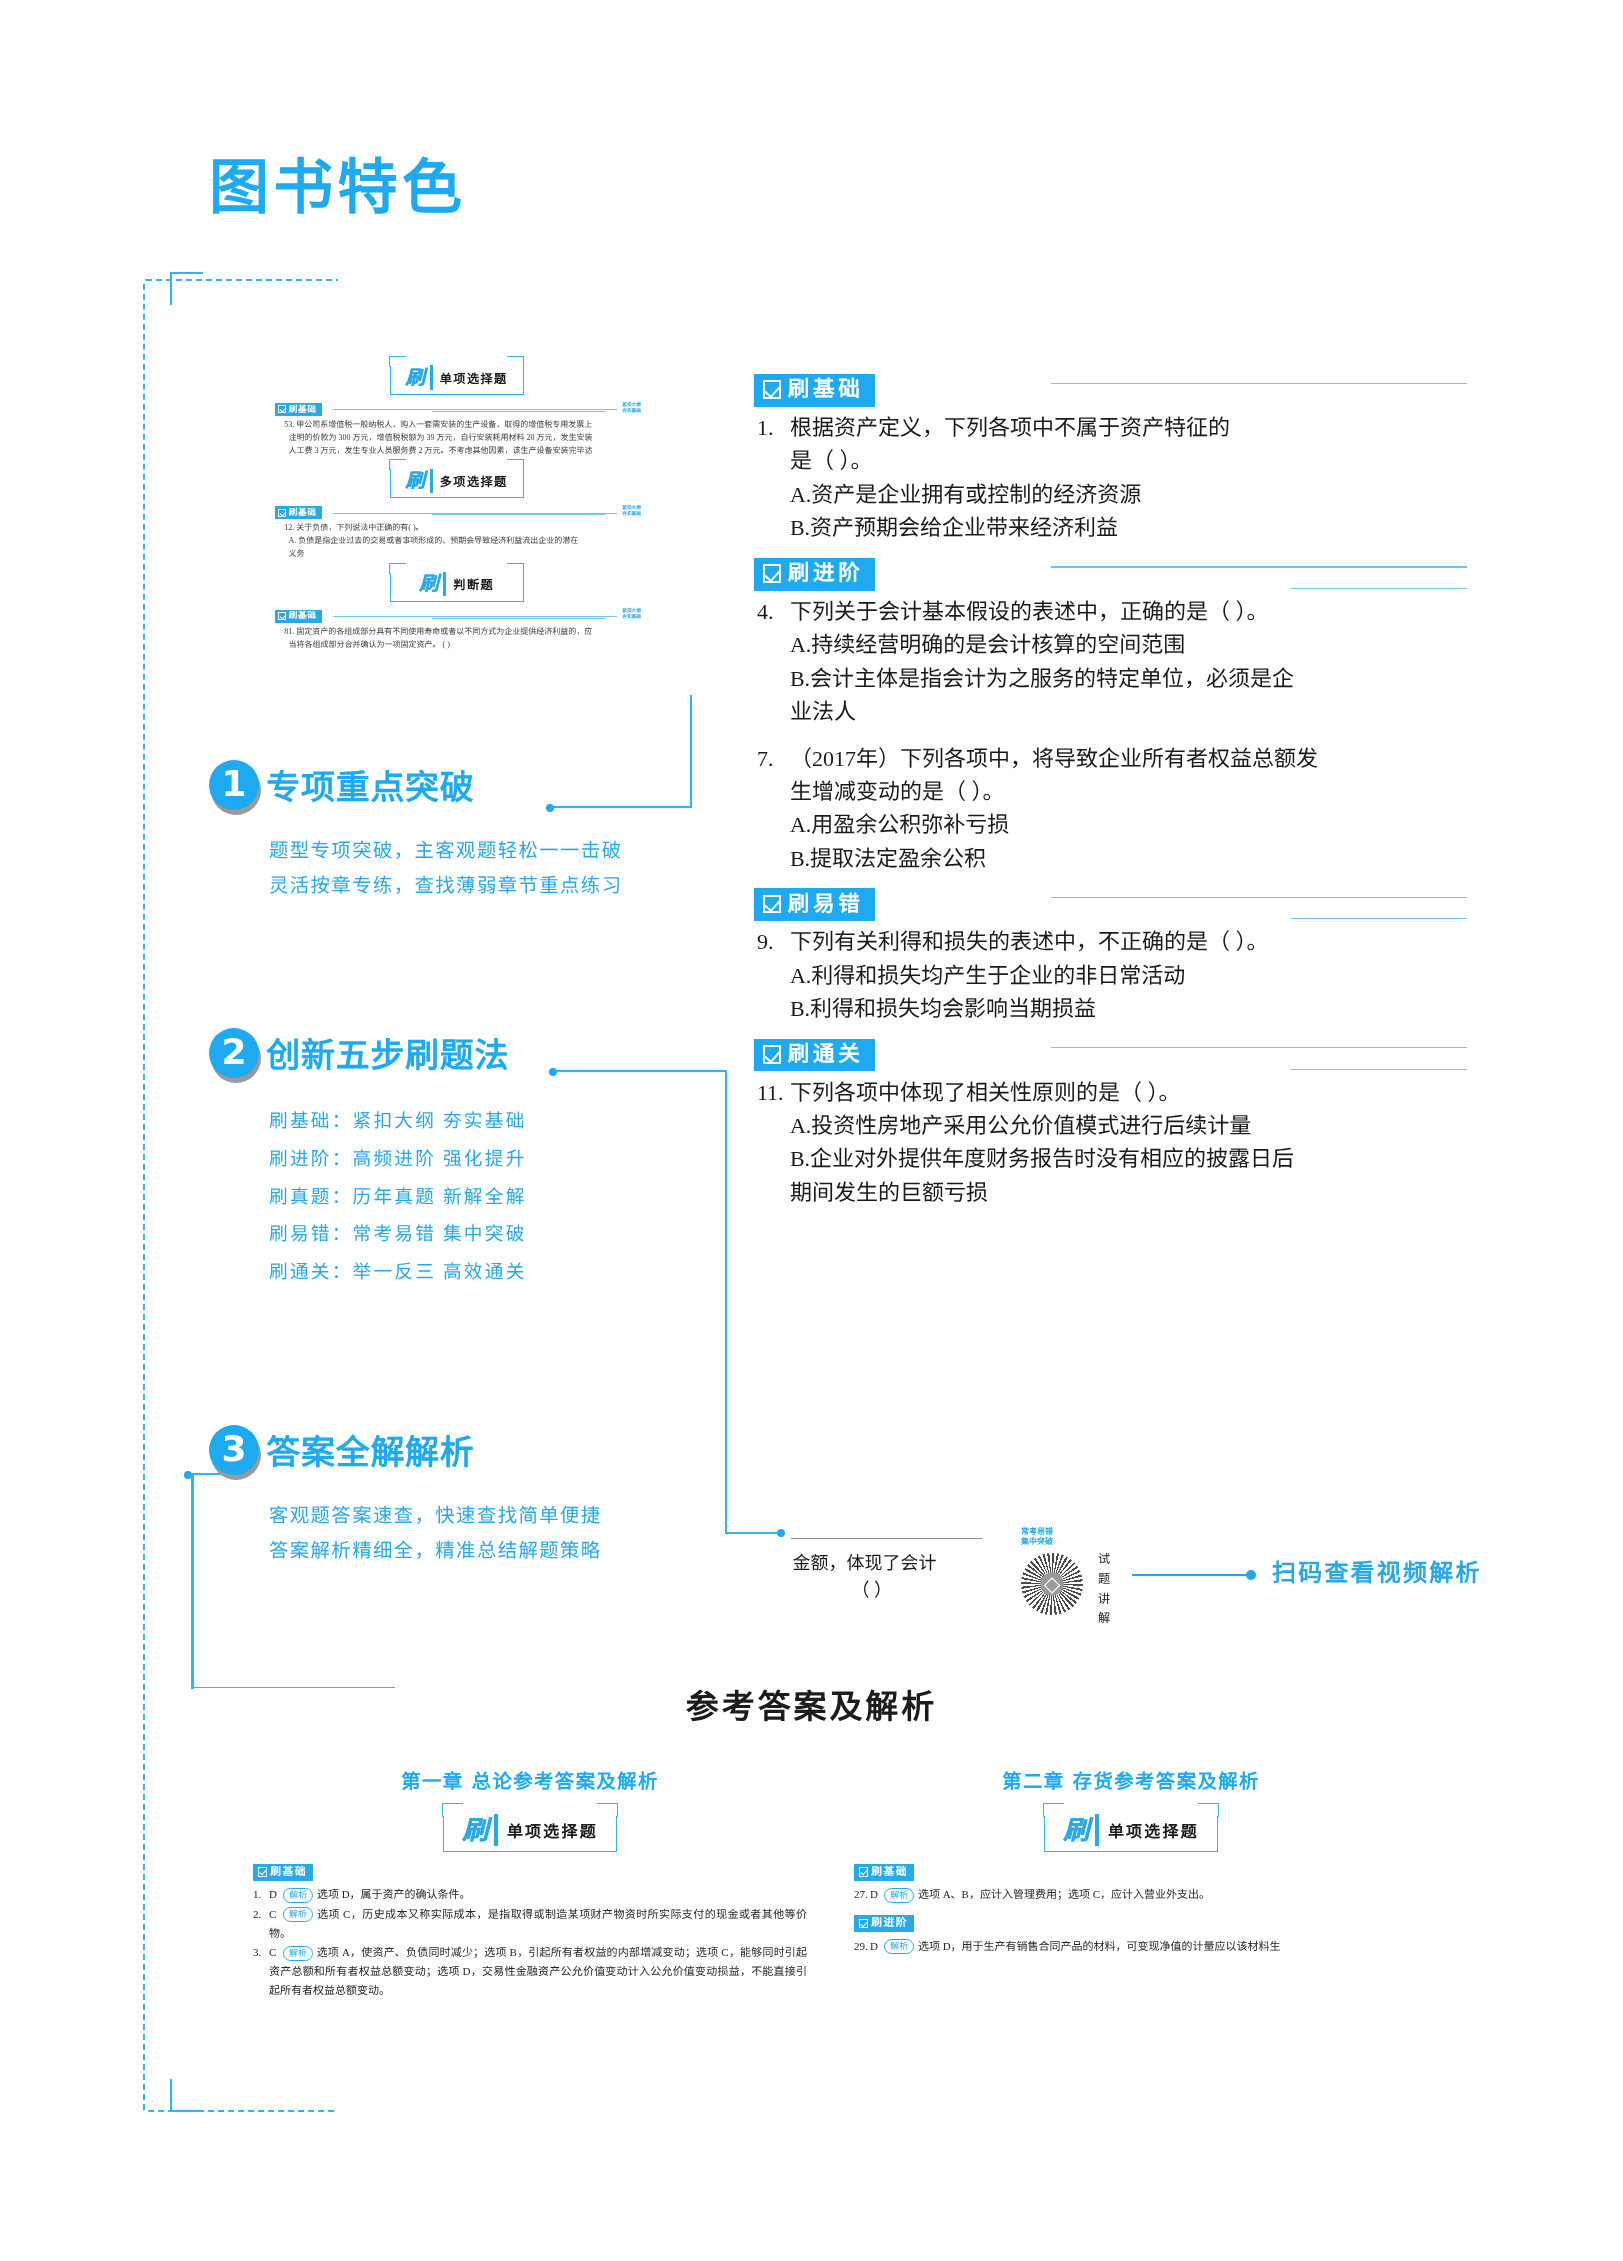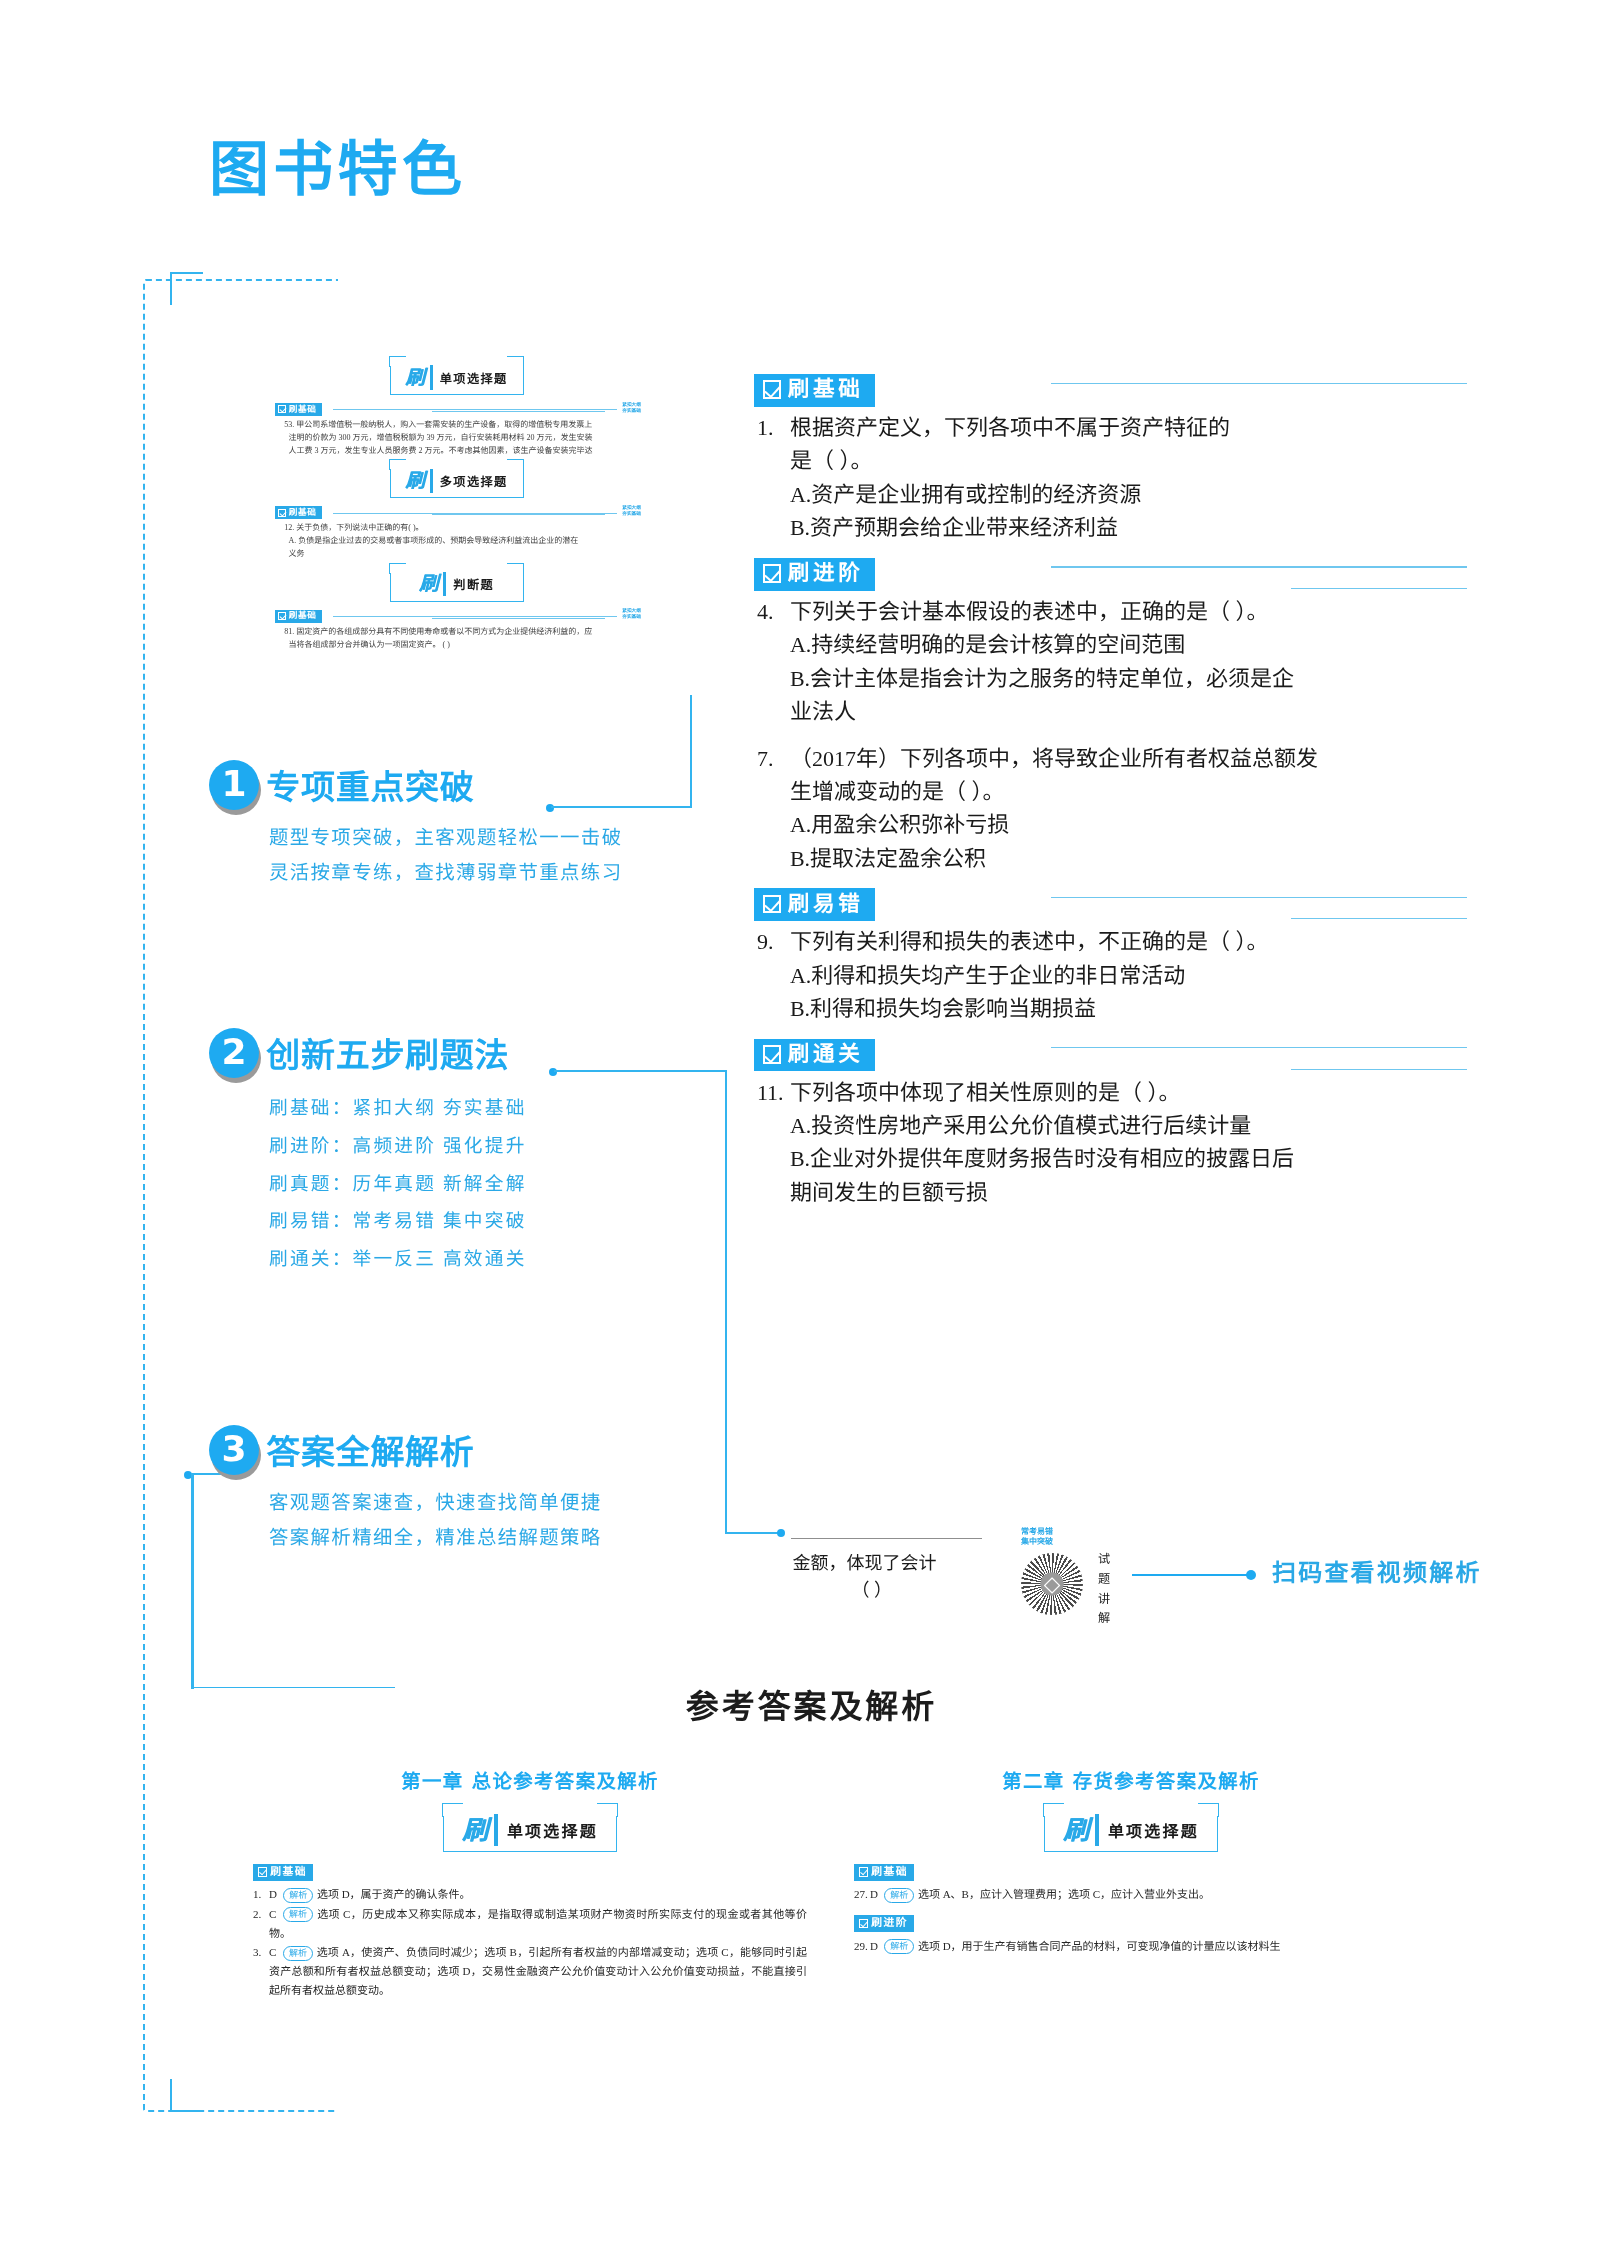--- a/index.html
+++ b/index.html
@@ -33,21 +33,21 @@
     position:absolute;left:1505px;top:288px;width:29px;height:1821px;background:#fff;
   }
   .corner{
     position:absolute;border:2.2px solid #33b4ef;box-sizing:border-box;
   }
   .corner.tl{left:170px;top:272px;width:33px;height:33px;border-right:none;border-bottom:none;}
   .corner.bl{left:170px;top:2079px;width:33px;height:33px;border-right:none;border-top:none;}
 
   
   .page-title{
-    position:absolute;left:209px;top:139px;
+    position:absolute;left:209px;top:157px;
     font-family:"DejaVu Sans","Liberation Sans",sans-serif;
     font-size:60px;font-weight:bold;letter-spacing:4.3px;
     color:#1eaaf1;
     line-height:1;
   }
 
   
   .preview{
     position:absolute;left:272px;top:359px;width:369px;height:367px;
     background:#fff;
@@ -131,21 +131,21 @@
   }
   .f-badge .n{
     font-family:"DejaVu Sans","Liberation Sans",sans-serif;
     font-size:36px;font-weight:bold;color:#ffffff;line-height:1;
     padding-bottom:2.9px;
   }
   .f-title{
     font-family:"DejaVu Sans","Liberation Sans",sans-serif;
     font-size:34px;font-weight:bold;color:#1eaaf1;letter-spacing:0.7px;line-height:1;
   }
-  .f-lines{margin-top:8px;padding-left:60px;}
+  .f-lines{margin-top:21px;padding-left:60px;}
   .f-line{
     font-family:"Liberation Serif","DejaVu Serif",serif;
     font-size:19.4px;color:#2aa8e6;letter-spacing:1.4px;line-height:1.78;white-space:nowrap;
   }
   .f2-line{
     font-family:"Liberation Serif","DejaVu Serif",serif;
     font-size:18.7px;color:#2aa8e6;letter-spacing:2.2px;line-height:2.02;white-space:nowrap;
   }
 
   

